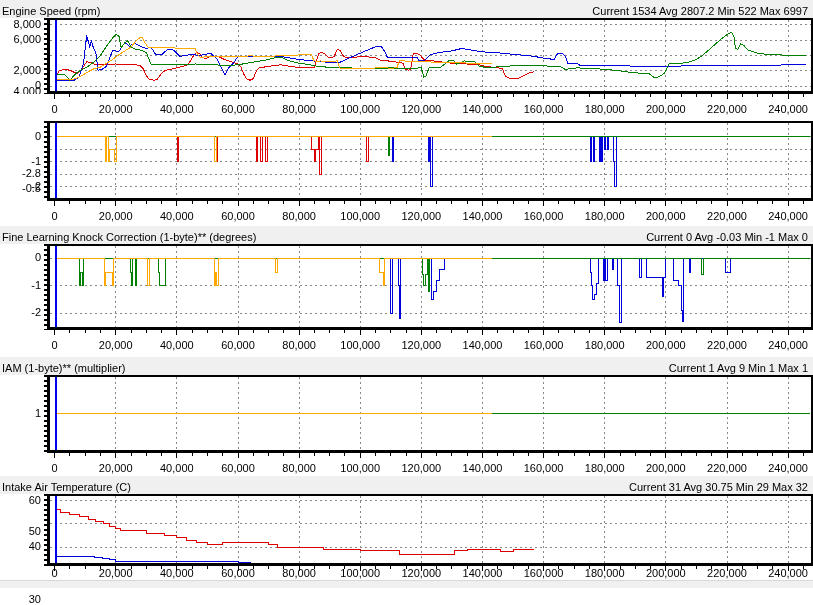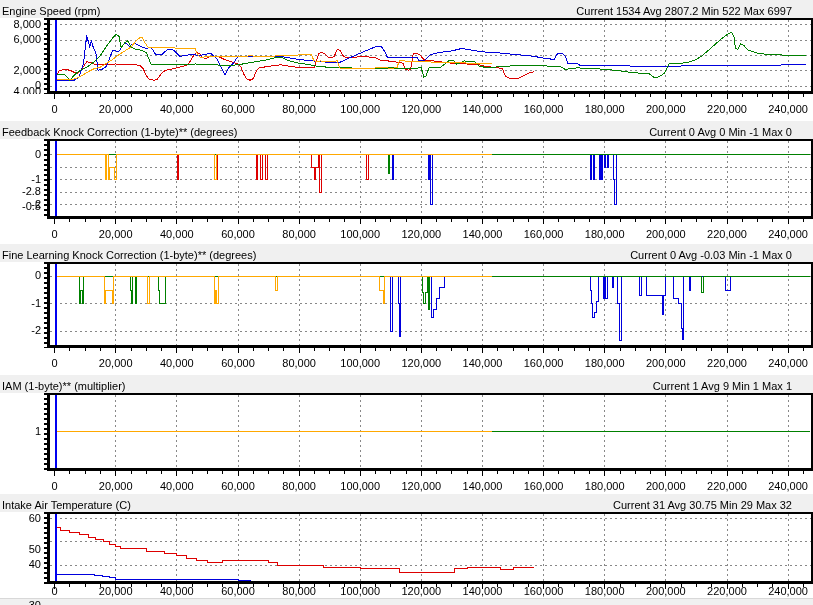--- a/index.html
+++ b/index.html
@@ -1,20 +1,20 @@
 <!DOCTYPE html>
 <html><head>
 <meta charset="utf-8">
 <style>
   html,body{margin:0;padding:0;}
   body{width:813px;height:605px;background:#fff;font-family:"Liberation Sans",sans-serif;font-size:11px;color:#000;overflow:hidden;}
   .panel{position:relative;}
   .titlebar{height:18px;background:#f0f0f0;display:flex;justify-content:space-between;align-items:flex-end;line-height:14px;}
   .titlebar .title{margin-left:2px;white-space:nowrap;}
-  .titlebar .stats{margin-right:21px;white-space:nowrap;}
+  .titlebar .stats{margin-right:5px;white-space:nowrap;}
   .plotrow{display:flex;}
   .ygutter{width:44px;position:relative;background:#fff;}
   .ylab{position:absolute;right:3px;white-space:nowrap;line-height:11px;padding-left:28px;}
   .yaxisbar{width:6px;background-color:#fff;
     background-image:linear-gradient(#000,#000),repeating-linear-gradient(to bottom,#000 0 2px,transparent 2px 5px);
     background-size:3px 100%,3px 100%;
     background-position:right top,left top;
     background-repeat:no-repeat,no-repeat;}
   .plotwrap{flex:1;position:relative;background:#fff;border:2px solid #000;border-left:none;border-bottom-width:3px;}
   svg.plot{position:absolute;left:0;top:0;width:100%;height:100%;display:block;shape-rendering:crispEdges;}
@@ -135,24 +135,20 @@
         <text x="543.6" y="19" text-anchor="middle">160,000</text>
         <text x="604.7" y="19" text-anchor="middle">180,000</text>
         <text x="665.8" y="19" text-anchor="middle">200,000</text>
         <text x="727.0" y="19" text-anchor="middle">220,000</text>
         <text x="788.1" y="19" text-anchor="middle">240,000</text>
       </svg>
     </div>
 </div>
 
 <div class="panel p2">
-  <div class="titlebar">
-    <span class="title">Feedback Knock Correction (1-byte)** (degrees)</span>
-    <span class="stats">Current 0 Avg 0 Min -1 Max 0</span>
-  </div>
   <div class="plotrow">
     <div class="ygutter">
         <span class="ylab" style="top: 9.75px;">0</span>
         <span class="ylab" style="top: 36px; margin-top: 26px;">-0.5</span>
         <span class="ylab" style="top: 34.75px;">-1</span>
         <span class="ylab" style="top: 47.25px;">-2.8</span>
         <span class="ylab" style="top: 59.75px;">-2</span>
       </div>
     <div class="yaxisbar"></div>
     <div class="plotwrap">
@@ -458,21 +454,21 @@
 <div class="panel p5">
   <div class="titlebar">
     <span class="title">Intake Air Temperature (C)</span>
     <span class="stats">Current 31 Avg 30.75 Min 29 Max 32</span>
   </div>
   <div class="plotrow">
     <div class="ygutter">
         <span class="ylab" style="top: 0.64px;">60</span>
         <span class="ylab" style="top: 10px; margin-top: 22px;">50</span>
         <span class="ylab" style="top: 47.04px;">40</span>
-        <span class="ylab" style="top: 61px; margin-top: 27px;">30</span>
+        <span class="ylab" style="top: 73px; margin-top: 27px;">30</span>
       </div>
     <div class="yaxisbar"></div>
     <div class="plotwrap">
         <svg class="plot">
           <line x1="0" y1="74.2" x2="761" y2="74.2" stroke="#888888" stroke-width="1" stroke-dasharray="2 3"></line>
           <line x1="0" y1="51.0" x2="761" y2="51.0" stroke="#888888" stroke-width="1" stroke-dasharray="2 3"></line>
           <line x1="0" y1="27.8" x2="761" y2="27.8" stroke="#888888" stroke-width="1" stroke-dasharray="2 3"></line>
           <line x1="0" y1="4.6" x2="761" y2="4.6" stroke="#888888" stroke-width="1" stroke-dasharray="2 3"></line>
           <line x1="65.7" y1="0" x2="65.7" y2="87" stroke="#888888" stroke-width="1" stroke-dasharray="2 3"></line>
           <line x1="126.8" y1="0" x2="126.8" y2="87" stroke="#888888" stroke-width="1" stroke-dasharray="2 3"></line>

